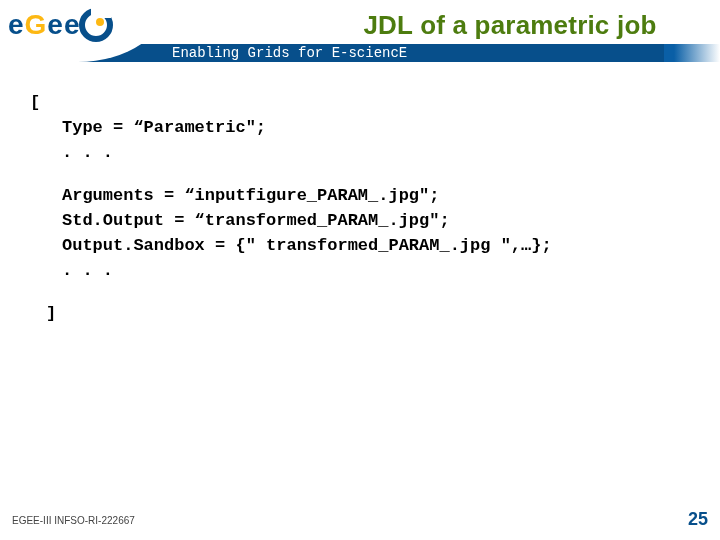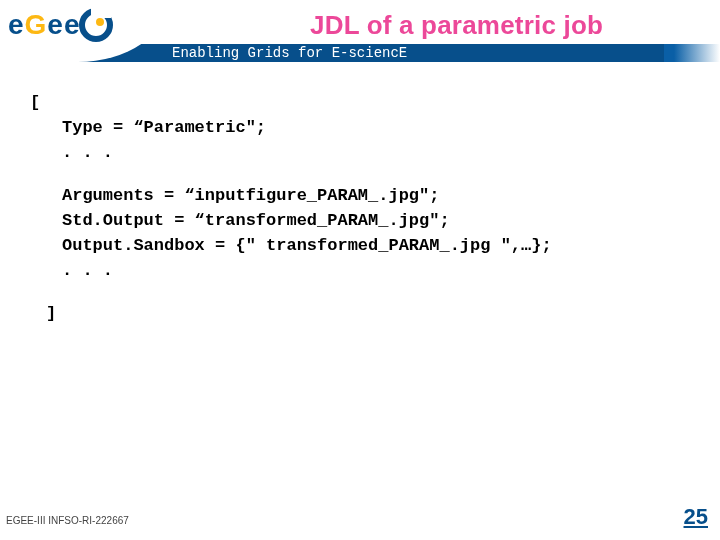--- a/index.html
+++ b/index.html
@@ -19,22 +19,22 @@
     right: 0;
     height: 62px;
   }
   .title {
     position: absolute;
     top: 10px;
     left: 310px;
     right: 10px;
     font-size: 26px;
     font-weight: bold;
-    color: #ec4899;
-    text-align: left;
+    color: #4d7c0f;
+    text-align: center;
     letter-spacing: 0.2px;
   }
   .band {
     position: absolute;
     top: 44px;
     left: 0;
     right: 0;
     height: 18px;
     background: #074f8b;
   }
@@ -125,32 +125,31 @@
     margin-bottom: 18px;
   }
   .arrow {
     font-family: Arial, sans-serif;
     display: inline-block;
     transform: translateY(1px);
   }
   .footer-left {
     position: absolute;
     bottom: 14px;
-    left: 6px;
+    left: 12px;
     font-size: 10px;
     color: #444;
   }
   .footer-right {
     position: absolute;
     bottom: 10px;
     right: 12px;
-    font-size: 22px;
+    font-size: 18px;
     font-weight: bold;
     color: #074f8b;
-    text-decoration: underline;
   }
 </style>
 </head>
 <body>
 
 <div class="header">
   <div class="band"></div>
   <div class="band-deco"></div>
   <div class="band-tagline">Enabling Grids for E-sciencE</div>
   <div class="title">JDL of a parametric job</div>

